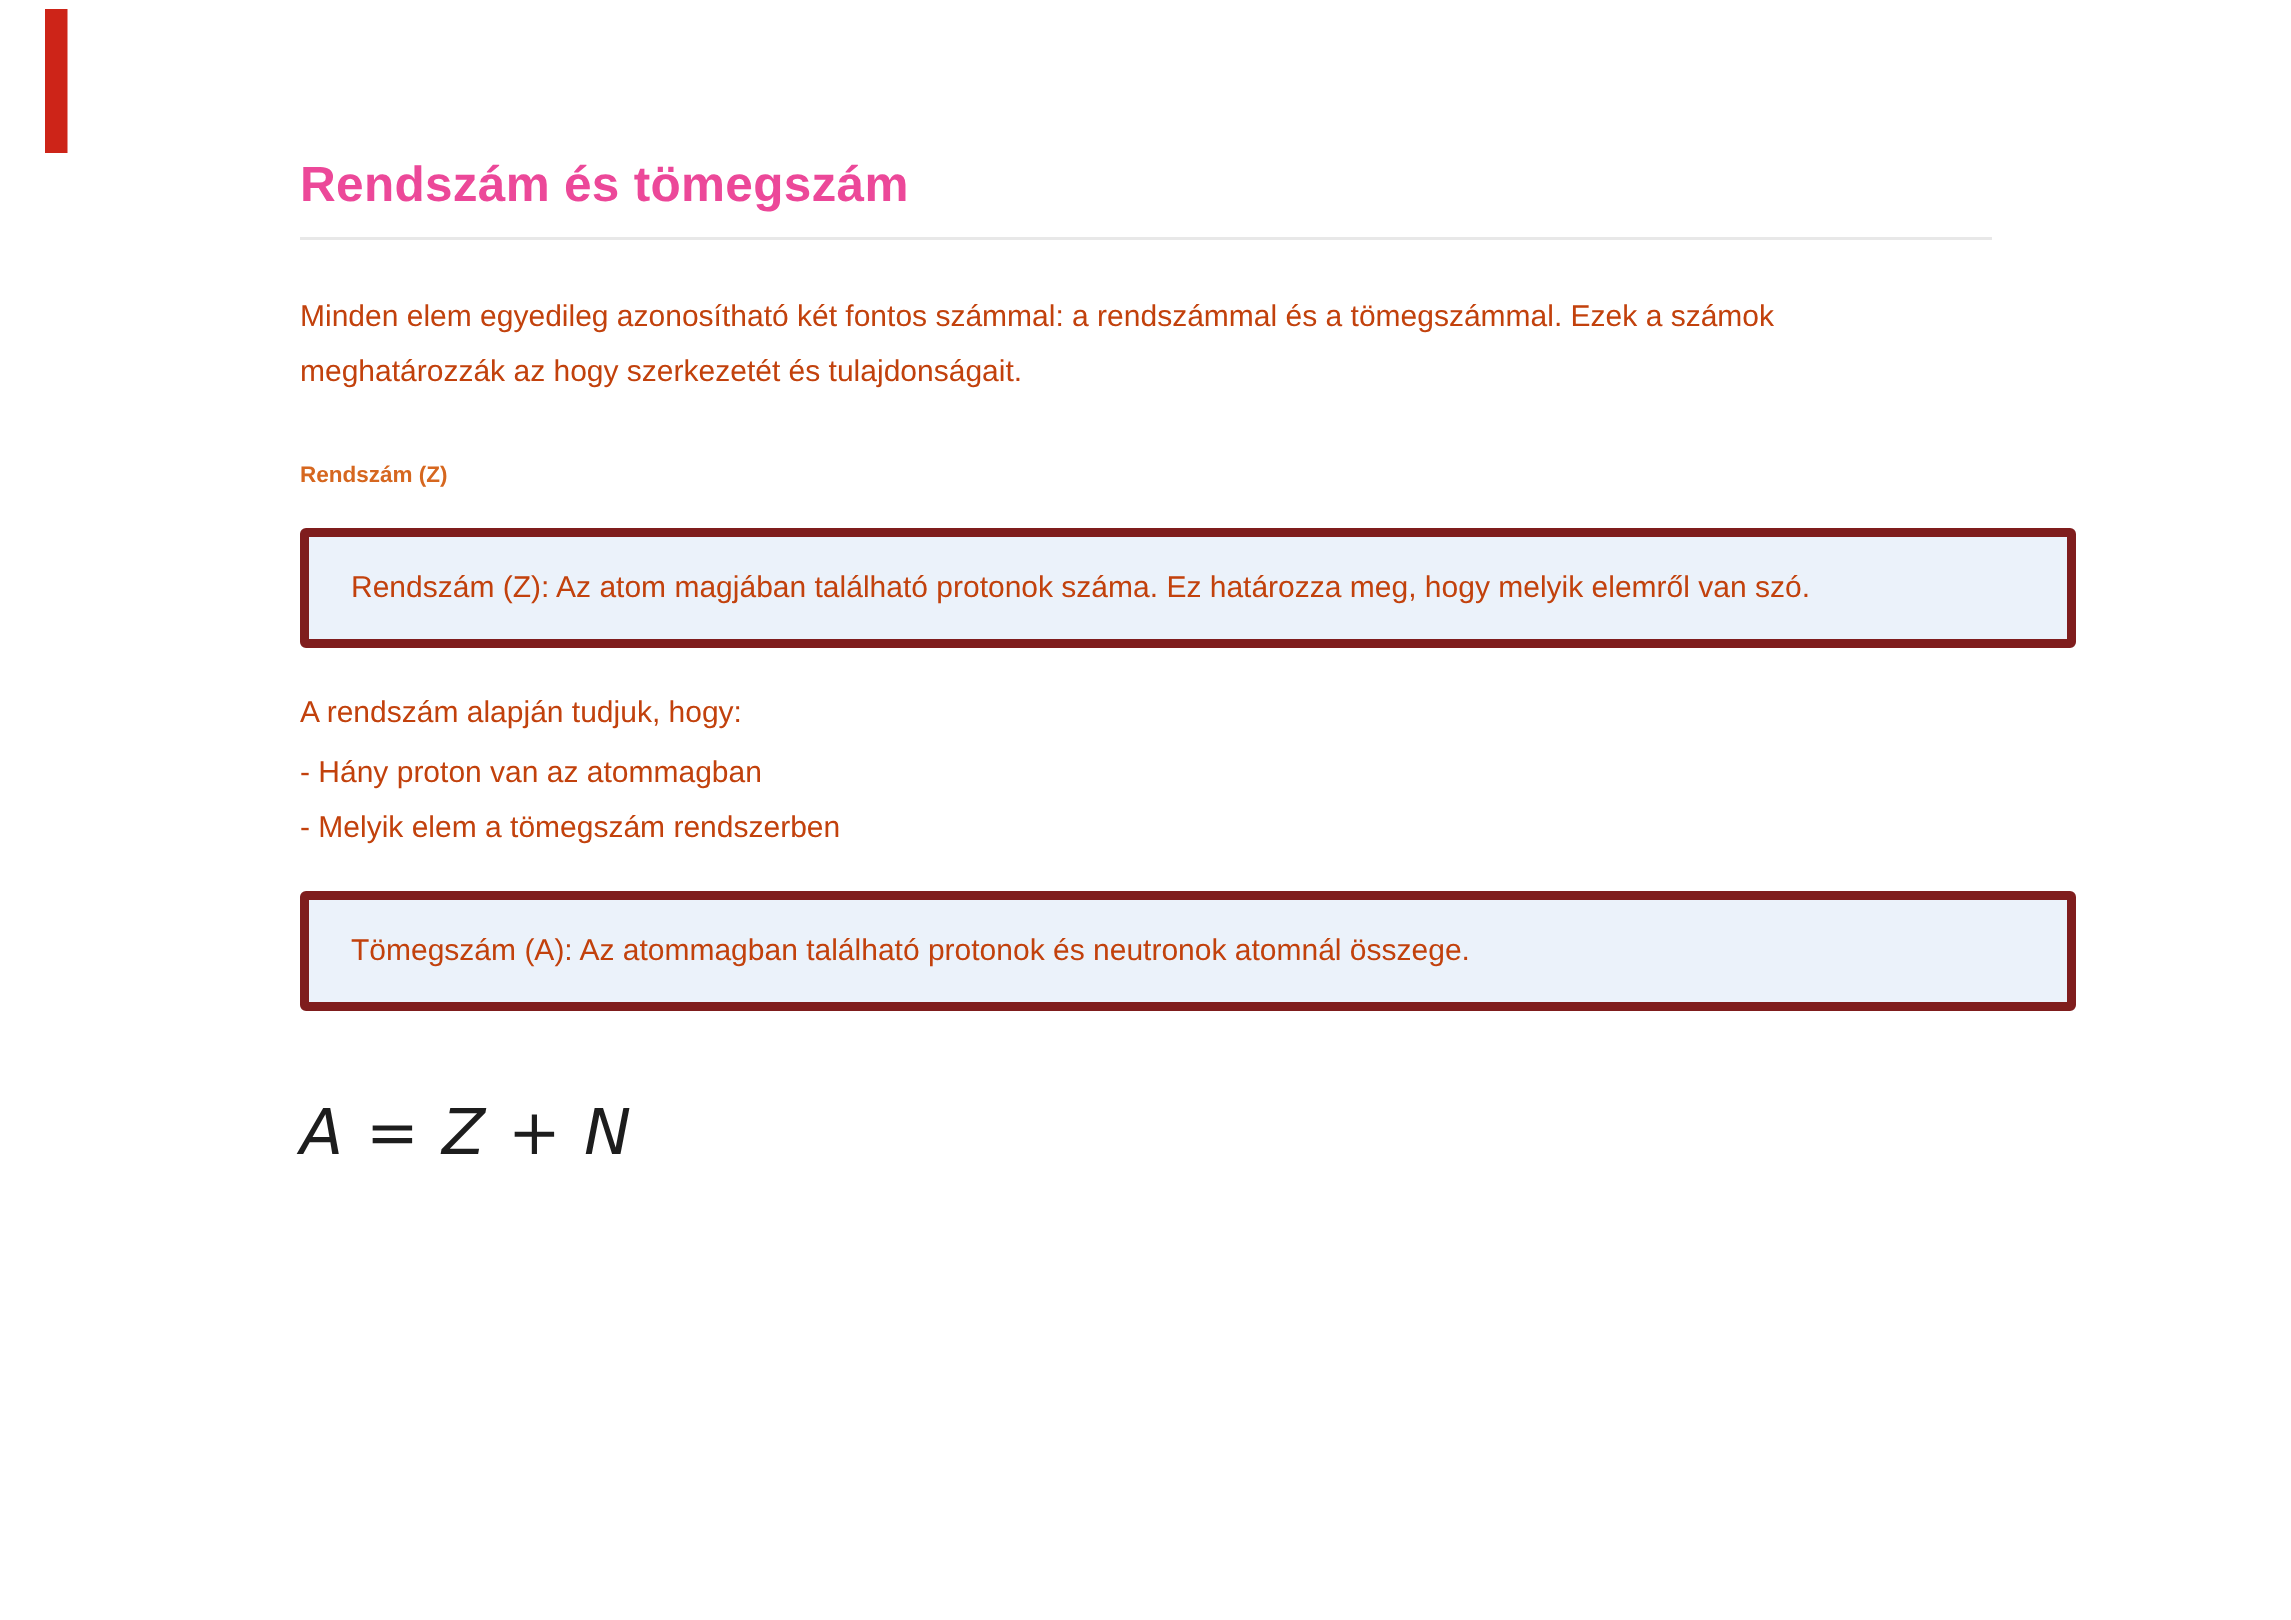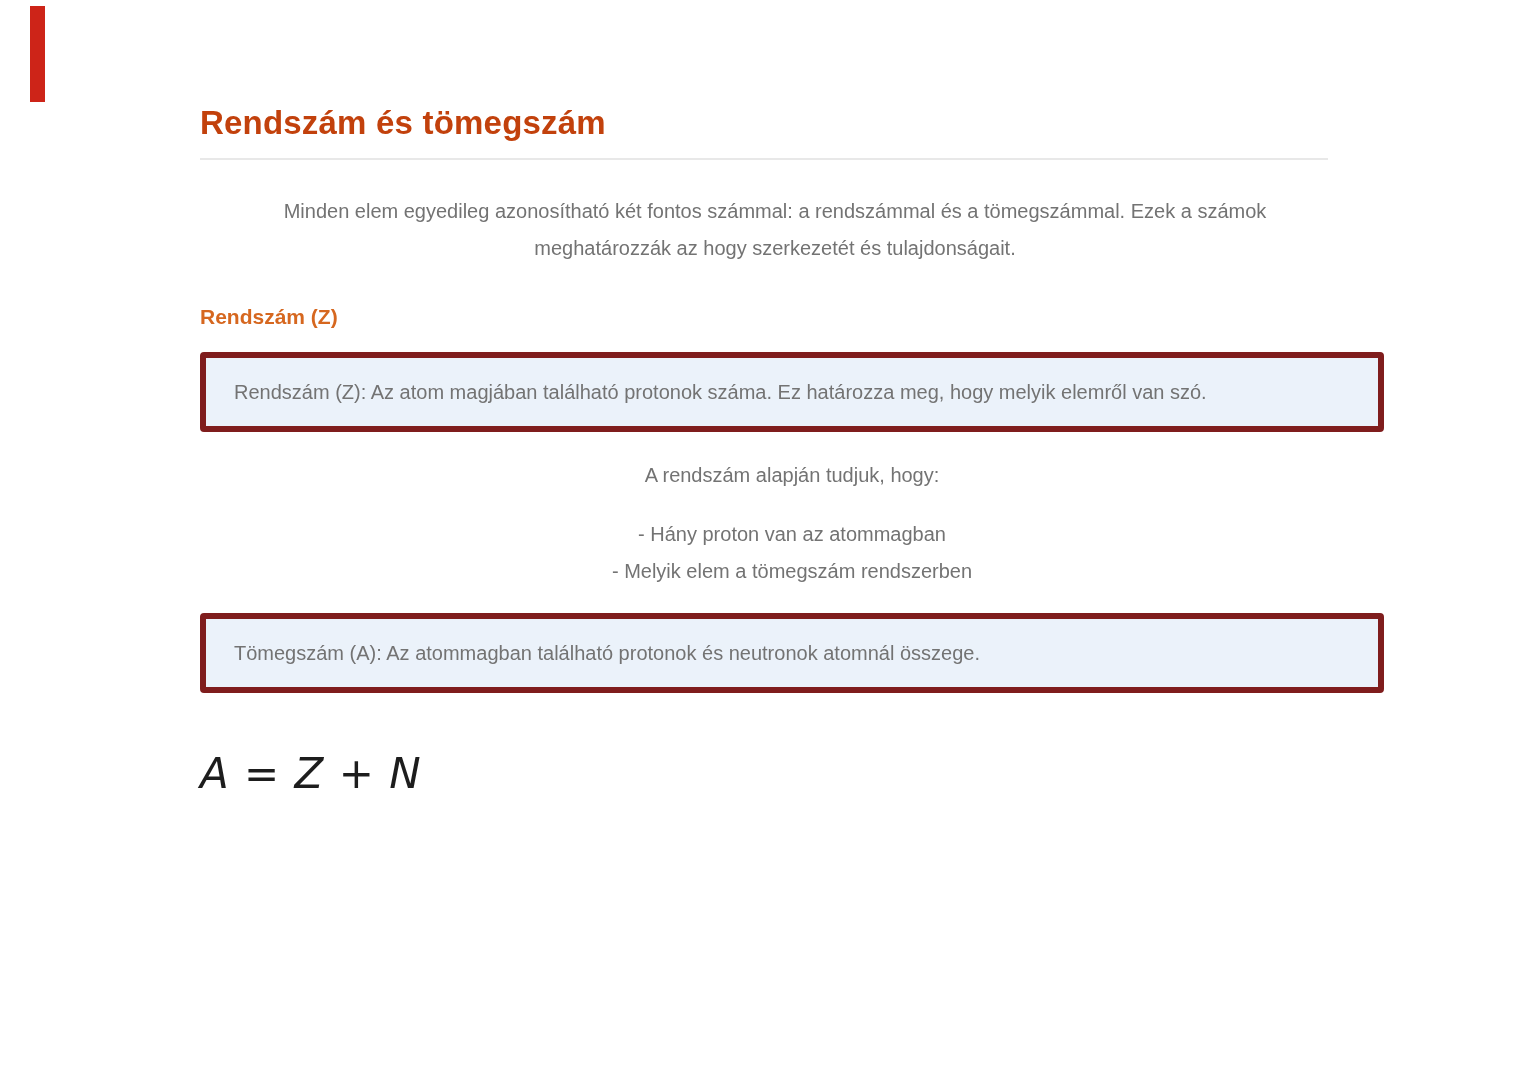--- a/index.html
+++ b/index.html
@@ -26,43 +26,42 @@
     left: 200px;
     top: 0;
     width: 1184px;
   }
 
   h1.title {
     margin-top: 103px;
     font-size: 33px;
     line-height: 40px;
     font-weight: 700;
-    color: #c2410c;
+    color: #ec4899;
     letter-spacing: 0.2px;
   }
 
   .title-divider {
     border: none;
     border-top: 2px solid #e8e8e8;
     width: 1128px;
     margin: 15px 0 0 0;
   }
 
   .body-text {
     font-size: 20px;
     line-height: 37px;
-    color: #737373;
-    text-align: center;
+    color: #c2410c;
   }
 
   .intro { margin-top: 33px; width: 1150px; }
   .intro .line { display: block; }
 
   h3.sub {
-    font-size: 21px;
+    font-size: 15px;
     line-height: 26px;
     font-weight: 700;
     color: #d6671f;
   }
   .sub-z { margin-top: 37px; }
   .sub-a { margin-top: 39px; }
 
   .infobox {
     margin-top: 22px;
     width: 1184px;
@@ -71,21 +70,21 @@
     border: 6px solid #7f1d1d;
     border-radius: 4px;
     display: flex;
     align-items: center;
     padding: 0 28px;
   }
   .infobox-a { margin-top: 23px; }
 
   .lead { margin-top: 25px; }
 
-  .dash-list { margin-top: 22px; }
+  .dash-list { margin-top: 3px; }
   .dash-list .item { display: block; }
 
   .formula {
     margin-top: 51px;
     width: 1128px;
     text-align: left;
     font-family: "DejaVu Sans", sans-serif;
     font-style: italic;
     font-size: 42px;
     line-height: 60px;

